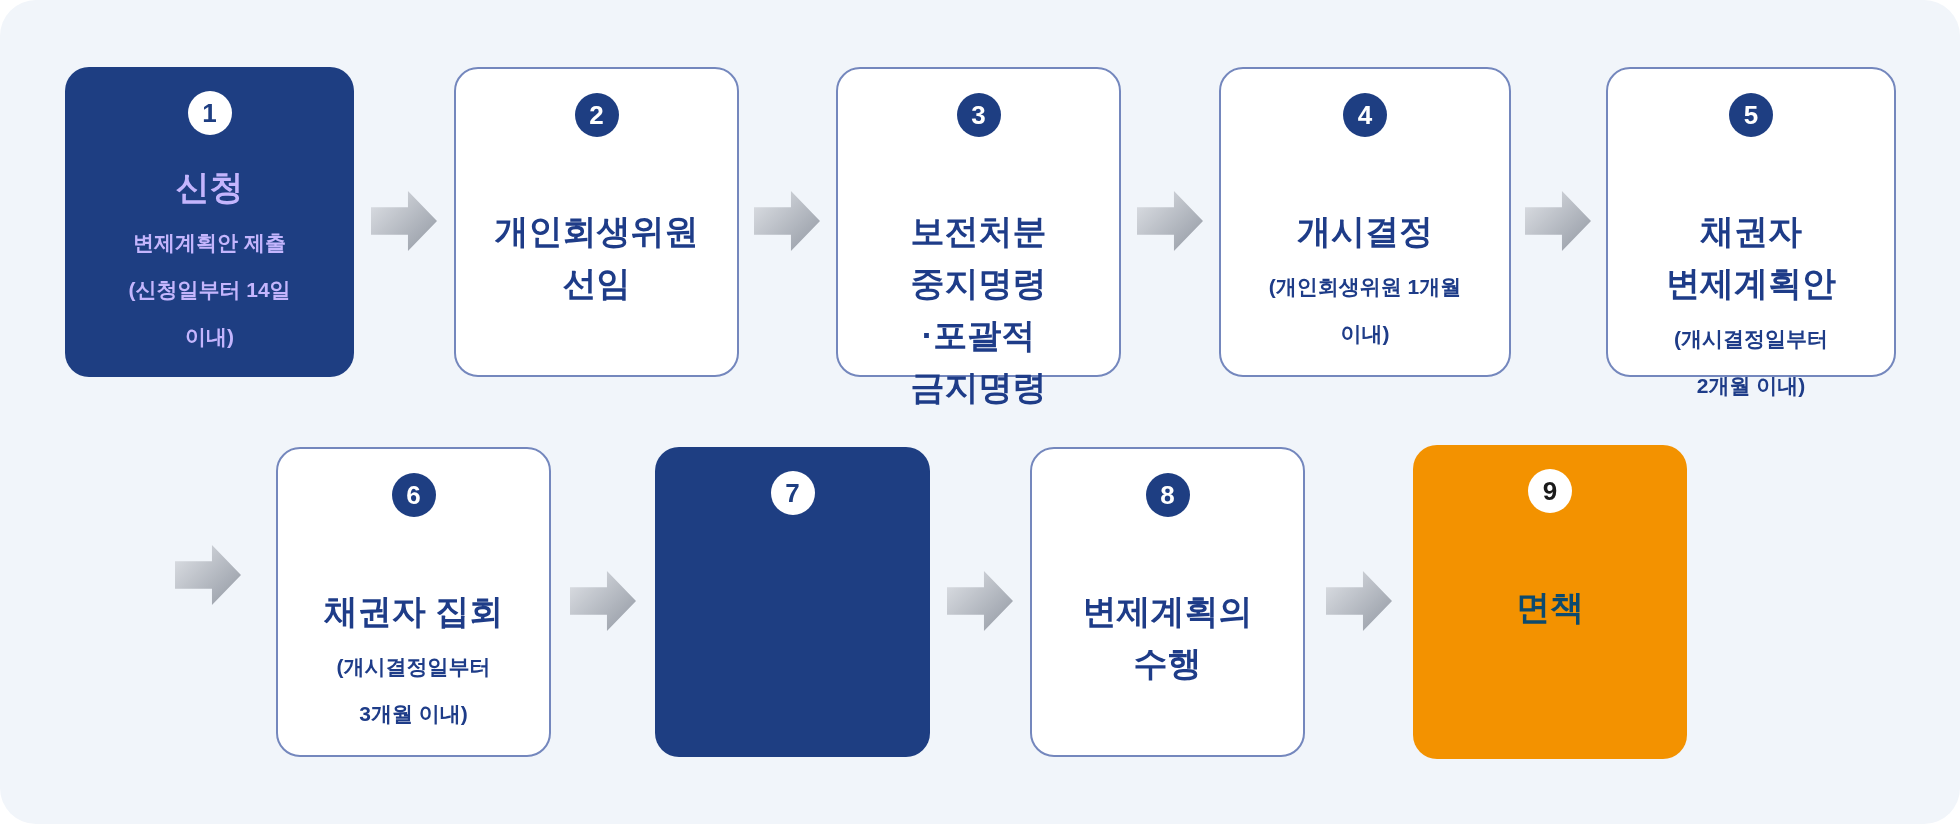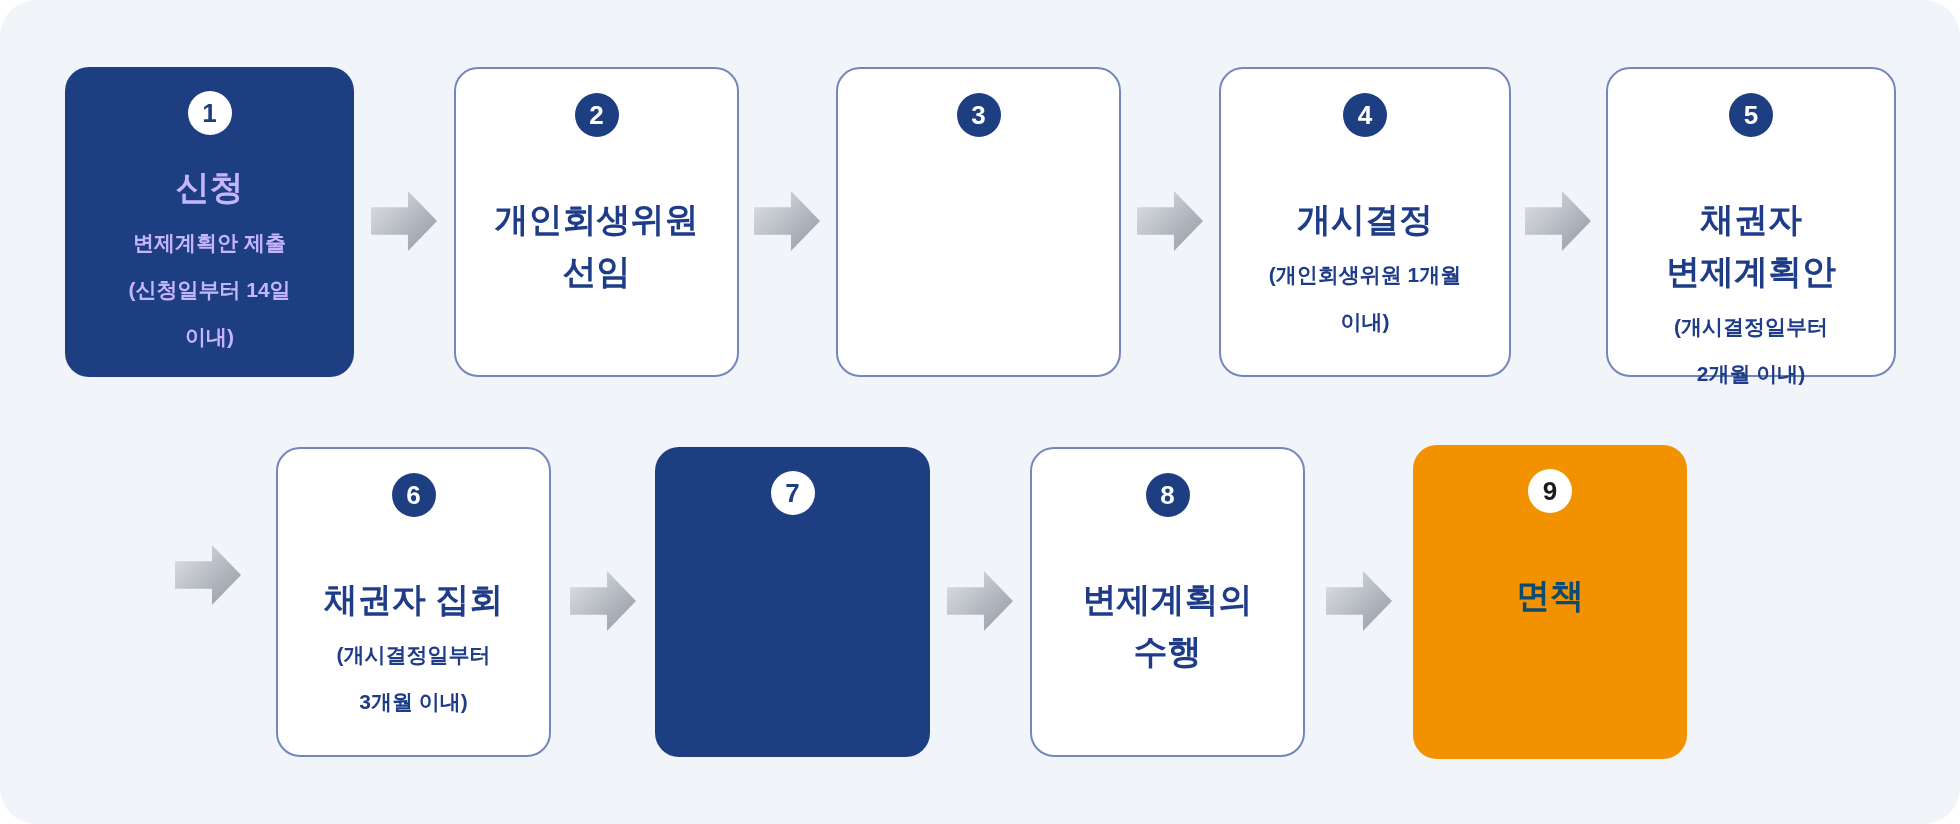--- a/index.html
+++ b/index.html
@@ -34,21 +34,21 @@
     border-radius: 50%;
     display: flex; align-items: center; justify-content: center;
     font-size: 26px; font-weight: 700;
   }
   .card--white  .badge { background: #1e3e82; color: #ffffff; }
   .card--navy   .badge { background: #ffffff; color: #1e3e82; }
   .card--orange .badge { background: #ffffff; color: #1a1a1a; }
 
   .card-text {
     position: absolute;
-    top: 124px; left: 14px; right: 14px;
+    top: 136px; left: 14px; right: 14px;
     text-align: center;
     word-break: keep-all;
   }
   .card-text--high { top: 94px; }
 
   .card-title {
     font-size: 34px; font-weight: 700;
     line-height: 52px;
     white-space: pre-line;
   }
@@ -98,20 +98,25 @@
       <div class="card-sub"></div>
     </div>
   </div>
 
   <div class="arrow" style="left:754px; top:191px;"></div>
 
   <div class="card card--white" style="left:836px; top:67px; width:285px; height:310px;">
     <div class="badge">
         <span>3</span>
       </div>
+    <div class="card-text">
+      <div class="card-title">보전처분 중지명령
+·포괄적 금지명령</div>
+      <div class="card-sub"></div>
+    </div>
   </div>
 
   <div class="arrow" style="left:1137px; top:191px;"></div>
 
   <div class="card card--white" style="left:1219px; top:67px; width:292px; height:310px;">
     <div class="badge">
         <span>4</span>
       </div>
     <div class="card-text">
       <div class="card-title">개시결정</div>

